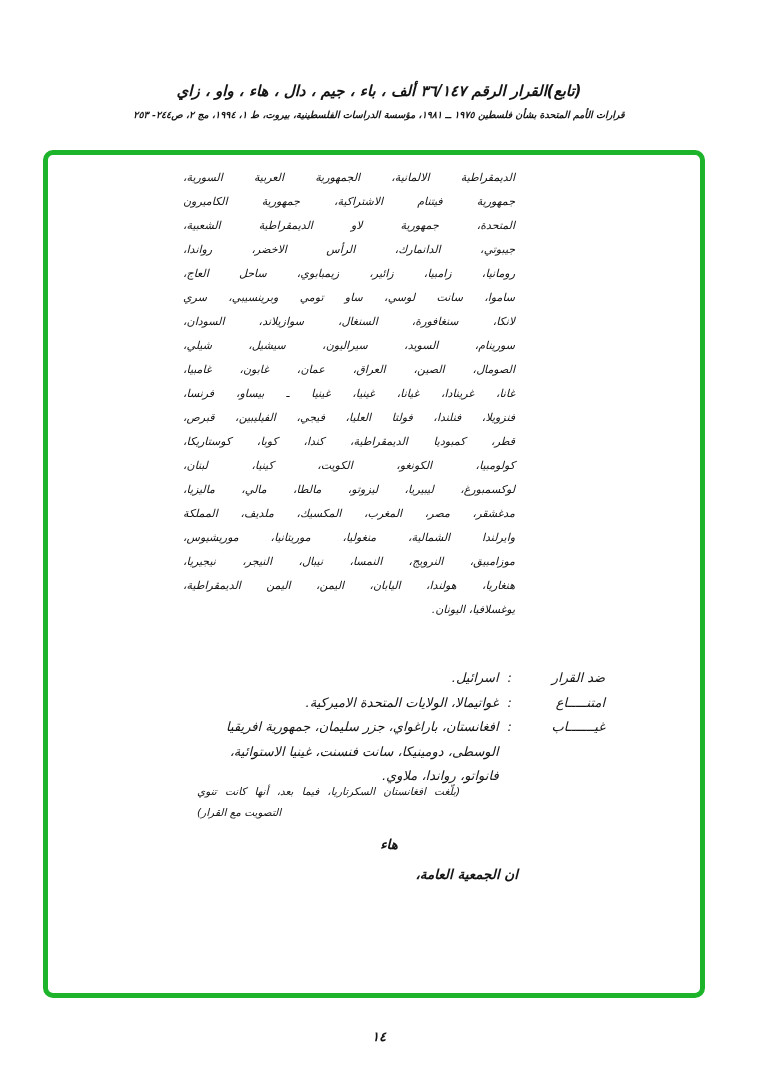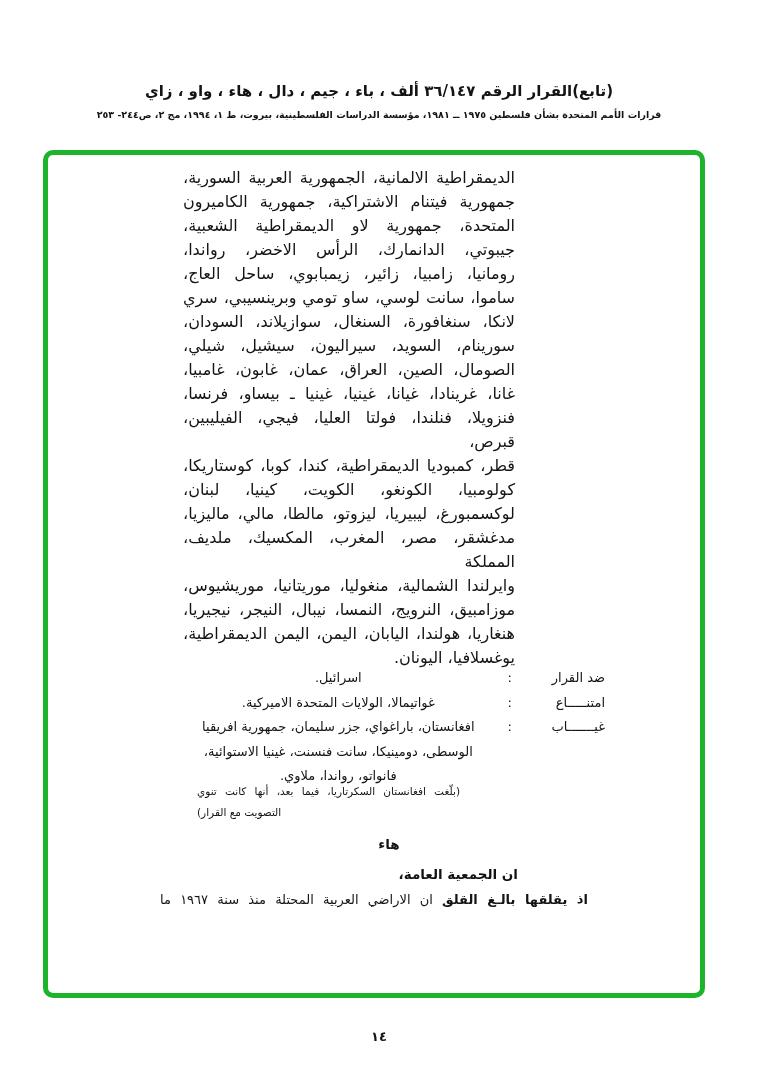--- a/index.html
+++ b/index.html
@@ -3,48 +3,49 @@
 <meta charset="utf-8">
 <style>
   html,body{margin:0;padding:0;background:#ffffff;}
   .page{
     position:relative;
     width:758px;height:1078px;
     background:#ffffff;
     font-family:"DejaVu Sans",sans-serif;
     color:#141414;
     overflow:hidden;
+    font-style:italic;
   }
   
   .hdr{position:absolute;left:0;right:0;text-align:center;direction:rtl;}
   .hdr-title{top:80px;font-size:15px;font-weight:bold;line-height:22px;}
   .hdr-source{top:108px;font-size:9.5px;font-weight:bold;line-height:14px;letter-spacing:.2px;}
   
   .frame{
     position:absolute;left:43px;top:150px;width:662px;height:848px;
     border:5px solid #1db32a;border-radius:10px;
     box-sizing:border-box;background:transparent;
   }
   
   .countries{
     position:absolute;top:166px;right:243px;width:332px;
-    direction:rtl;font-size:16px;line-height:24px;
+    direction:rtl;font-size:11px;line-height:24px;
   }
   .jline{text-align:justify;text-align-last:justify;}
   .jline:last-child{text-align-last:right;}
   
   .votes{
     position:absolute;top:666px;right:153px;width:427px;
     direction:rtl;font-size:13px;line-height:24.5px;
   }
   .vote-row{display:flex;align-items:flex-start;}
   .vote-label{flex:0 0 88px;white-space:nowrap;}
   .vote-colon{flex:0 0 auto;margin:0 5px 0 9px;}
   .vote-value{flex:1 1 auto;}
-  .vote-value div{text-align:center;}
+  .vote-value div{text-align:right;}
   
   .note{
     position:absolute;top:781px;right:298px;width:263px;
     direction:rtl;font-size:10.5px;line-height:21px;
   }
   .note-l1{text-align:justify;text-align-last:justify;}
   .note-l2{text-align:left;}
   
   .section-letter{
     position:absolute;top:836px;left:43px;width:692px;
@@ -130,19 +131,16 @@
 
   <div class="note">
     <div class="note-l1">(بلّغت افغانستان السكرتاريا، فيما بعد، أنها كانت تنوي</div>
     <div class="note-l2">التصويت مع القرار)</div>
   </div>
 
   <div class="section-letter">هاء</div>
 
   <div class="assembly-lead">ان الجمعية العامة،</div>
 
-  <div class="clause">
-    <span class="b">اذ يقلقها بالـغ القلق</span><span> ان الاراضي العربية المحتلة منذ سنة ١٩٦٧ ما</span>
-  </div>
 
   <div class="page-number">١٤</div>
 
 </div>
 
 </body></html>

